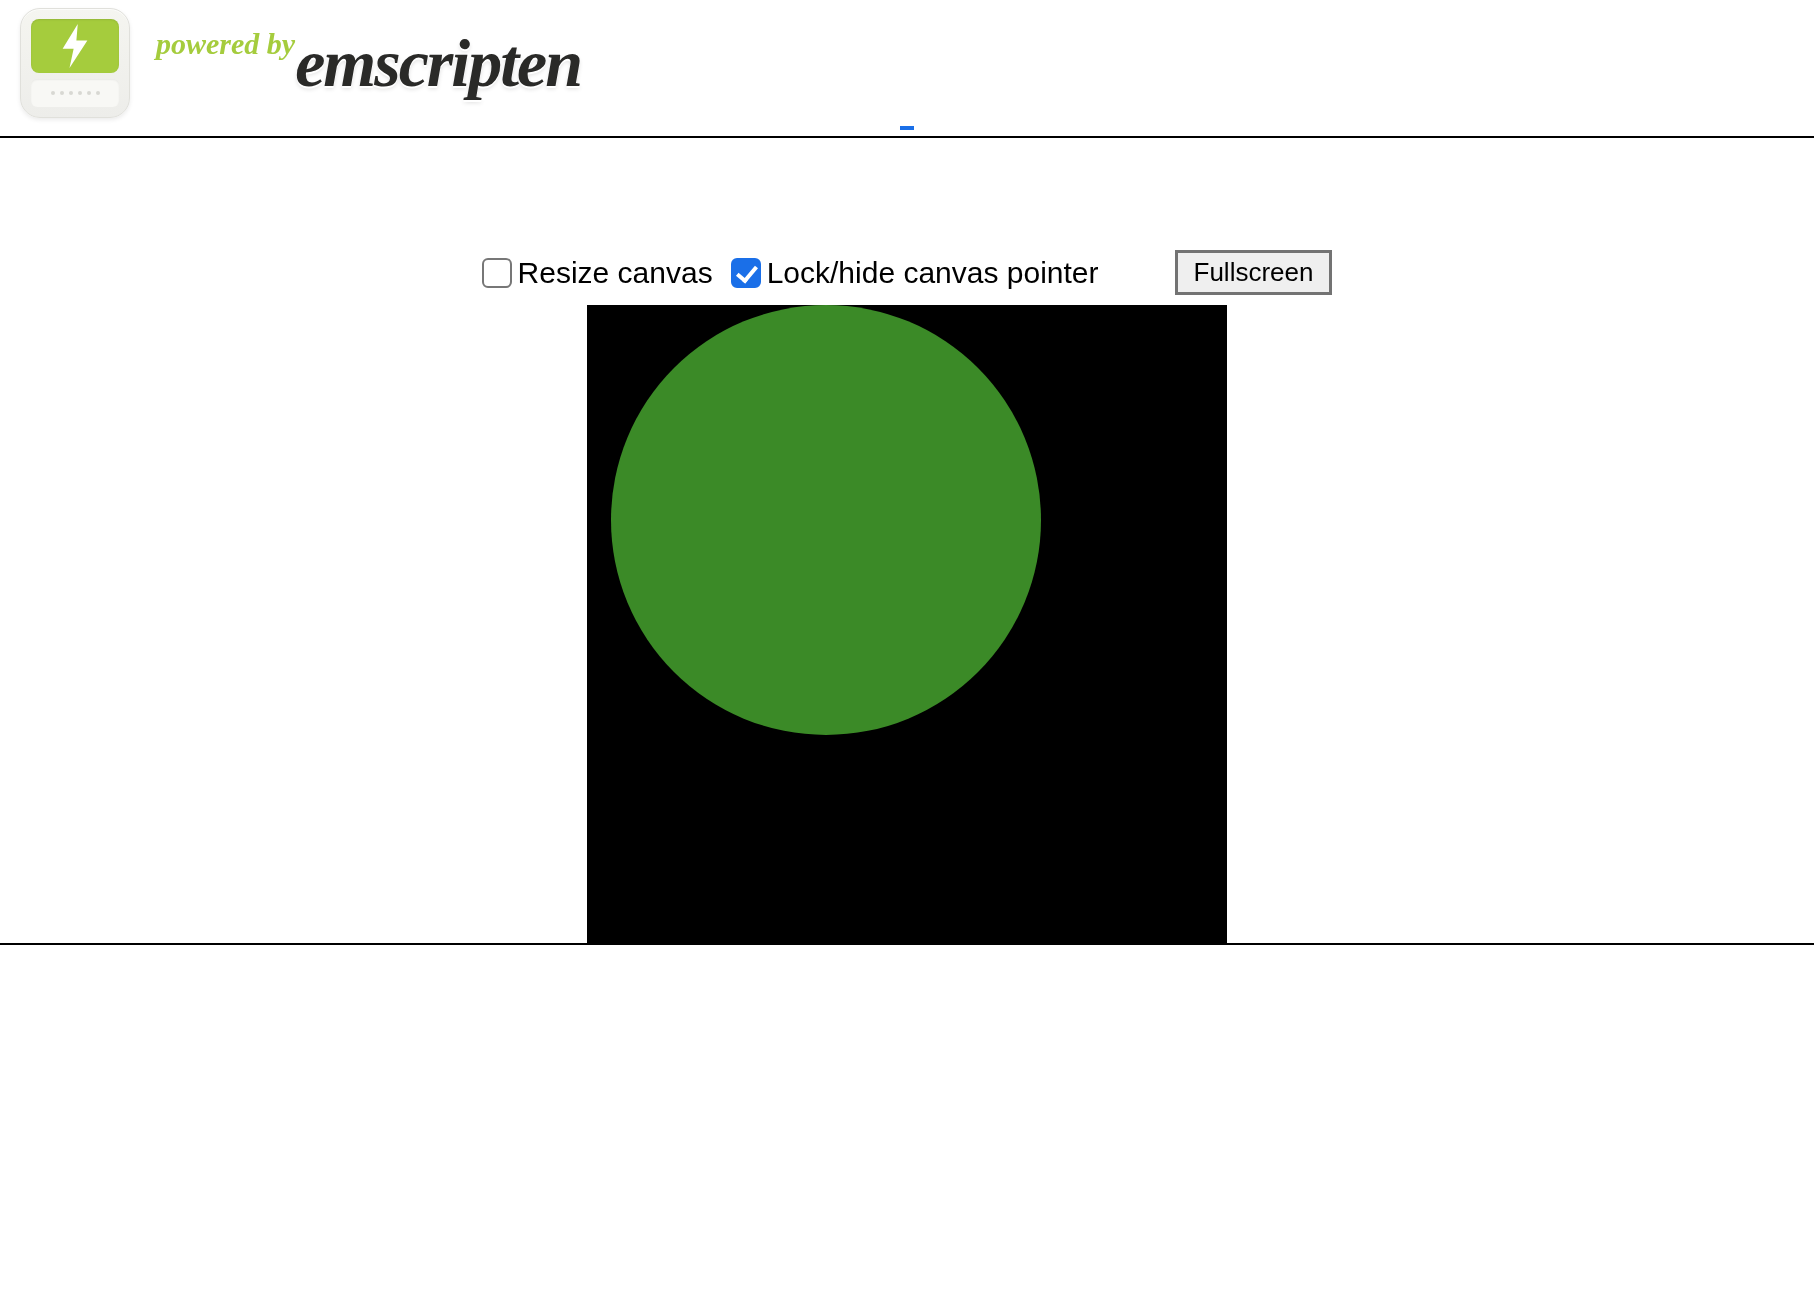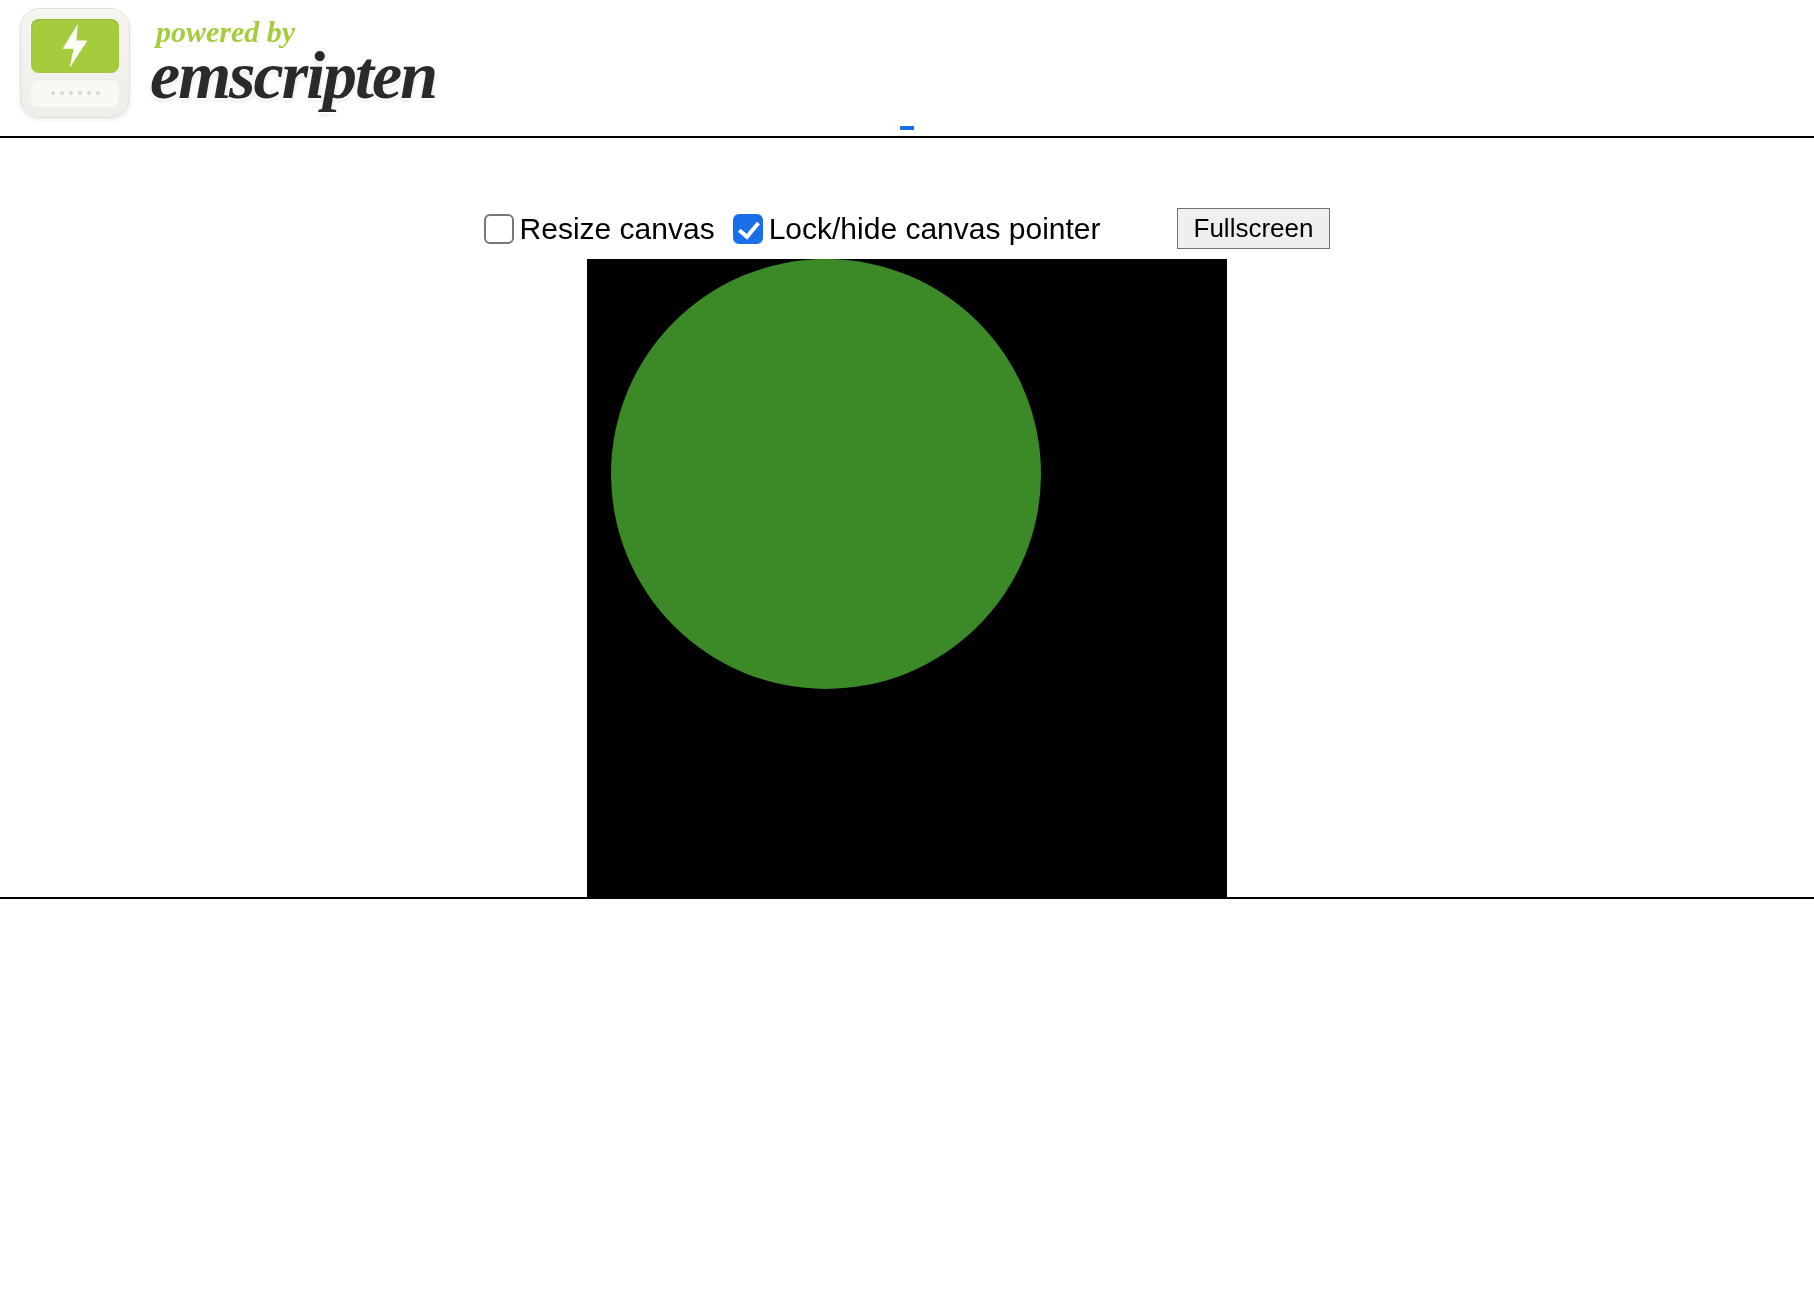--- a/index.html
+++ b/index.html
@@ -56,21 +56,21 @@
       gap: 5px;
     }
     .logo-dot {
       width: 4px;
       height: 4px;
       background: #d8d8d3;
       border-radius: 50%;
     }
     .brand-text {
       display: flex;
-      flex-direction: column;
+      flex-direction: row;
       line-height: 1;
     }
     .powered-by {
       font-family: Georgia, 'Times New Roman', serif;
       font-style: italic;
       font-weight: bold;
       font-size: 30px;
       color: #a5cc3d;
       margin-bottom: -6px;
       margin-left: 6px;
@@ -103,20 +103,21 @@
     }
     .controls-row {
       display: flex;
       align-items: center;
       justify-content: center;
       gap: 18px;
       padding-top: 70px;
       padding-bottom: 10px;
       font-size: 30px;
       color: #000;
+      margin-top: 42px;
     }
     .chk-wrap {
       display: flex;
       align-items: center;
       gap: 6px;
     }
     .chk {
       appearance: none;
       -webkit-appearance: none;
       width: 30px;
@@ -143,21 +144,21 @@
       border-width: 0 4px 4px 0;
       transform: rotate(40deg);
     }
     .spacer {
       width: 40px;
     }
     .fs-btn {
       font-size: 26px;
       padding: 4px 16px;
       background: #efefef;
-      border: 1px solid #737373;
+      border: 3px solid #737373;
       cursor: pointer;
       font-family: Arial, sans-serif;
     }
     .canvas-wrap {
       display: flex;
       justify-content: center;
     }
     .canvas {
       width: 640px;
       height: 640px;

